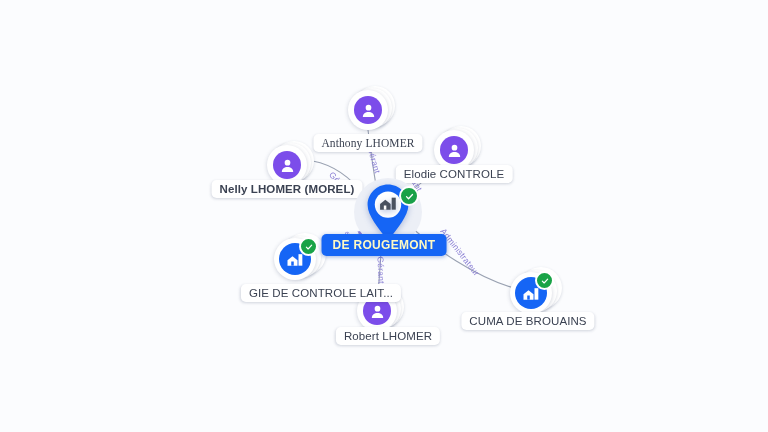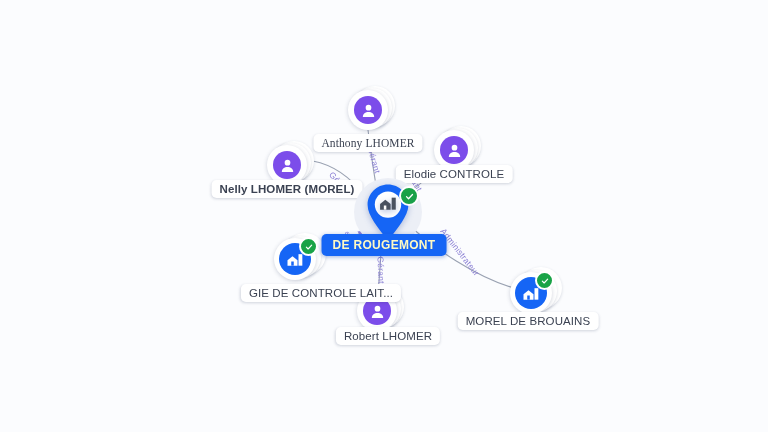--- a/index.html
+++ b/index.html
@@ -222,21 +222,21 @@
         <rect x="7.5" y="15" width="3" height="5" fill="#1565f5"></rect>
       </svg>
     </div>
     <div class="badge">
       <svg viewBox="0 0 24 24">
           <path d="M4 12.4 L9.4 18 L20 6.6" stroke="#fff" stroke-width="3.4" fill="none" stroke-linecap="round" stroke-linejoin="round"></path>
         </svg>
     </div>
   </div>
 </div>
-<div class="lbl" style="left:528px;top:312px;">MOREL DE BROUAINS</div>
+<div class="lbl" style="left:528px;top:312px;">CUMA DE BROUAINS</div>
 
 <div class="pin-halo"></div>
 <div class="pin">
   <svg viewBox="0 0 46 58">
     <path d="M23 1.6 C11.7 1.6 2.6 10.7 2.6 22 C2.6 33 14 45.5 21.3 55.6 C22.1 56.7 23.9 56.7 24.7 55.6 C32 45.5 43.4 33 43.4 22 C43.4 10.7 34.3 1.6 23 1.6 Z" fill="#1565f5"></path>
     <circle cx="23" cy="21.6" r="13.2" fill="#ffffff"></circle>
   </svg>
   <div class="pin-icon">
     <svg viewBox="0 0 24 24">
       <path d="M2.5 13.2 L8.8 8 L15.1 13.2 L15.1 20 L2.5 20 Z" fill="#4a5260"></path>

